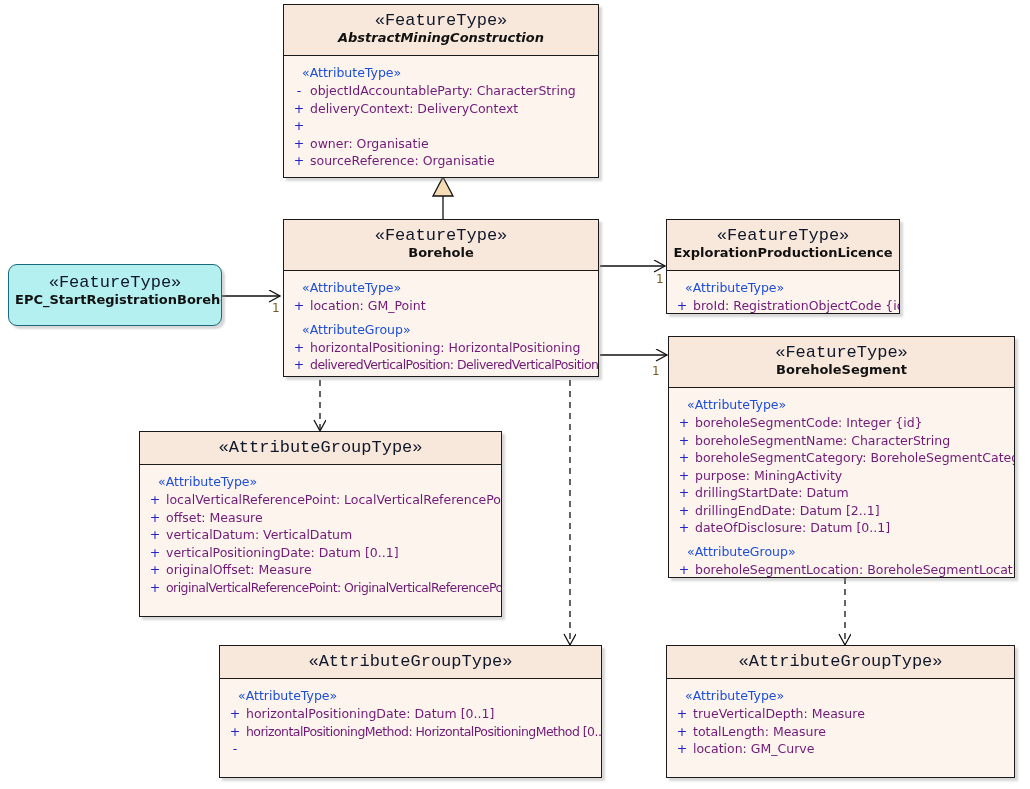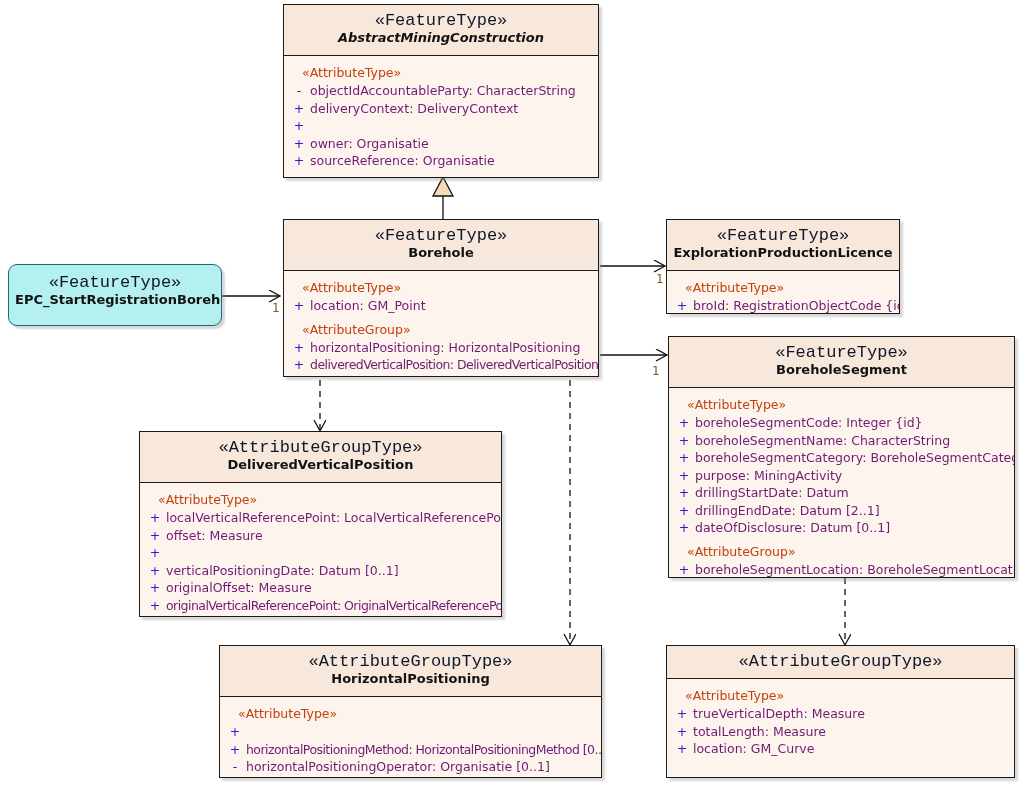--- a/index.html
+++ b/index.html
@@ -68,21 +68,21 @@
     white-space: nowrap;
   }
   .cls-name.abstract {
     font-style: italic;
   }
   .uml-body {
     padding: 7px 4px 8px 4px;
   }
   .group-label {
     font-size: 12.5px;
-    color: #c2410c;
+    color: #1d4ed8;
     line-height: 19px;
     padding-left: 14px;
     white-space: nowrap;
   }
   .attr-row {
     display: flex;
     align-items: baseline;
     line-height: 17.5px;
     white-space: nowrap;
   }
@@ -268,67 +268,66 @@
       <div class="attr-row">
         <span class="attr-vis">+</span>
         <span class="attr-text">boreholeSegmentLocation: BoreholeSegmentLocation [0..1]</span>
       </div>
     </div>
   </div>
 
   <div class="uml" style="left:139px; top:431px; width:363px; height:186px;">
     <div class="uml-header">
       <div class="stereotype">«AttributeGroupType»</div>
-      <div class="cls-name">DeliveredVerticalPosition</div>
     </div>
     <div class="uml-body">
       <div class="group-label">«AttributeType»</div>
       <div class="attr-row">
         <span class="attr-vis">+</span>
         <span class="attr-text">localVerticalReferencePoint: LocalVerticalReferencePoint</span>
       </div>
       <div class="attr-row">
         <span class="attr-vis">+</span>
         <span class="attr-text">offset: Measure</span>
       </div>
       <div class="attr-row">
         <span class="attr-vis">+</span>
+        <span class="attr-text">verticalDatum: VerticalDatum</span>
       </div>
       <div class="attr-row">
         <span class="attr-vis">+</span>
         <span class="attr-text">verticalPositioningDate: Datum [0..1]</span>
       </div>
       <div class="attr-row">
         <span class="attr-vis">+</span>
         <span class="attr-text">originalOffset: Measure</span>
       </div>
       <div class="attr-row">
         <span class="attr-vis">+</span>
         <span class="attr-text squeeze">originalVerticalReferencePoint: OriginalVerticalReferencePoint</span>
       </div>
     </div>
   </div>
 
   <div class="uml" style="left:219px; top:645px; width:383px; height:133px;">
     <div class="uml-header">
       <div class="stereotype">«AttributeGroupType»</div>
-      <div class="cls-name">HorizontalPositioning</div>
-    </div>
-    <div class="uml-body">
-      <div class="group-label">«AttributeType»</div>
-      <div class="attr-row">
-        <span class="attr-vis">+</span>
+    </div>
+    <div class="uml-body">
+      <div class="group-label">«AttributeType»</div>
+      <div class="attr-row">
+        <span class="attr-vis">+</span>
+        <span class="attr-text">horizontalPositioningDate: Datum [0..1]</span>
       </div>
       <div class="attr-row">
         <span class="attr-vis">+</span>
         <span class="attr-text squeeze">horizontalPositioningMethod: HorizontalPositioningMethod [0..1]</span>
       </div>
       <div class="attr-row">
         <span class="attr-vis">-</span>
-        <span class="attr-text">horizontalPositioningOperator: Organisatie [0..1]</span>
       </div>
     </div>
   </div>
 
   <div class="uml" style="left:666px; top:645px; width:349px; height:133px;">
     <div class="uml-header">
       <div class="stereotype">«AttributeGroupType»</div>
     </div>
     <div class="uml-body">
       <div class="group-label">«AttributeType»</div>

